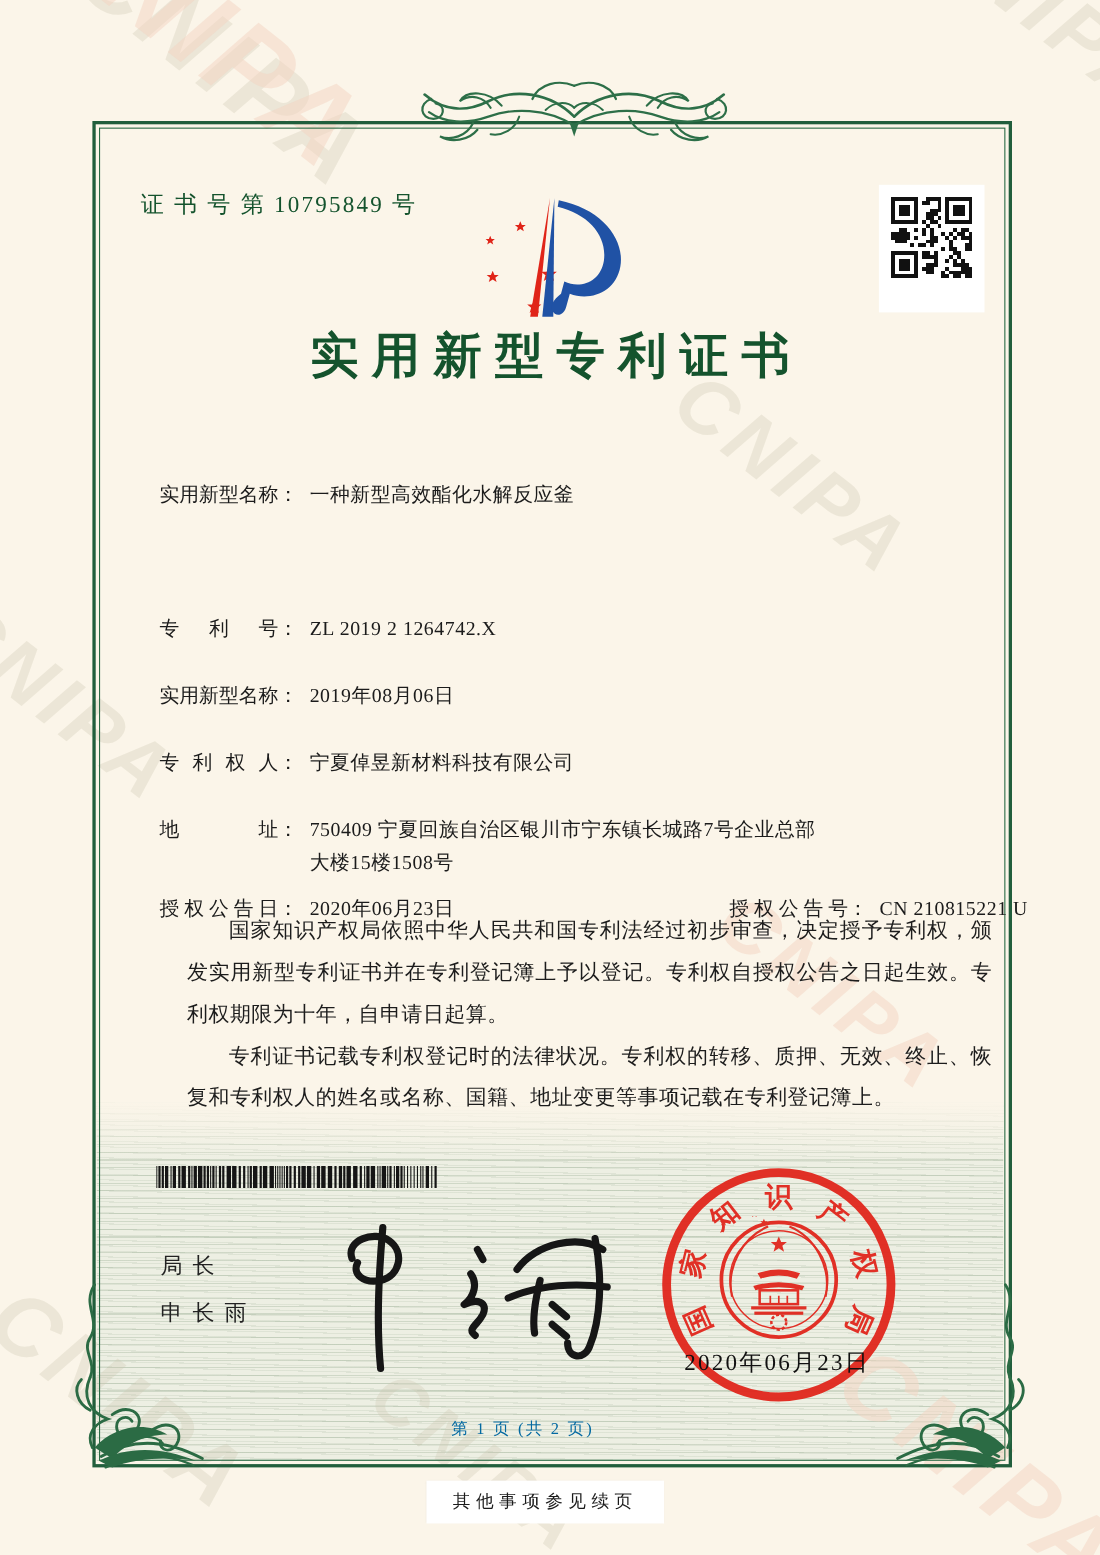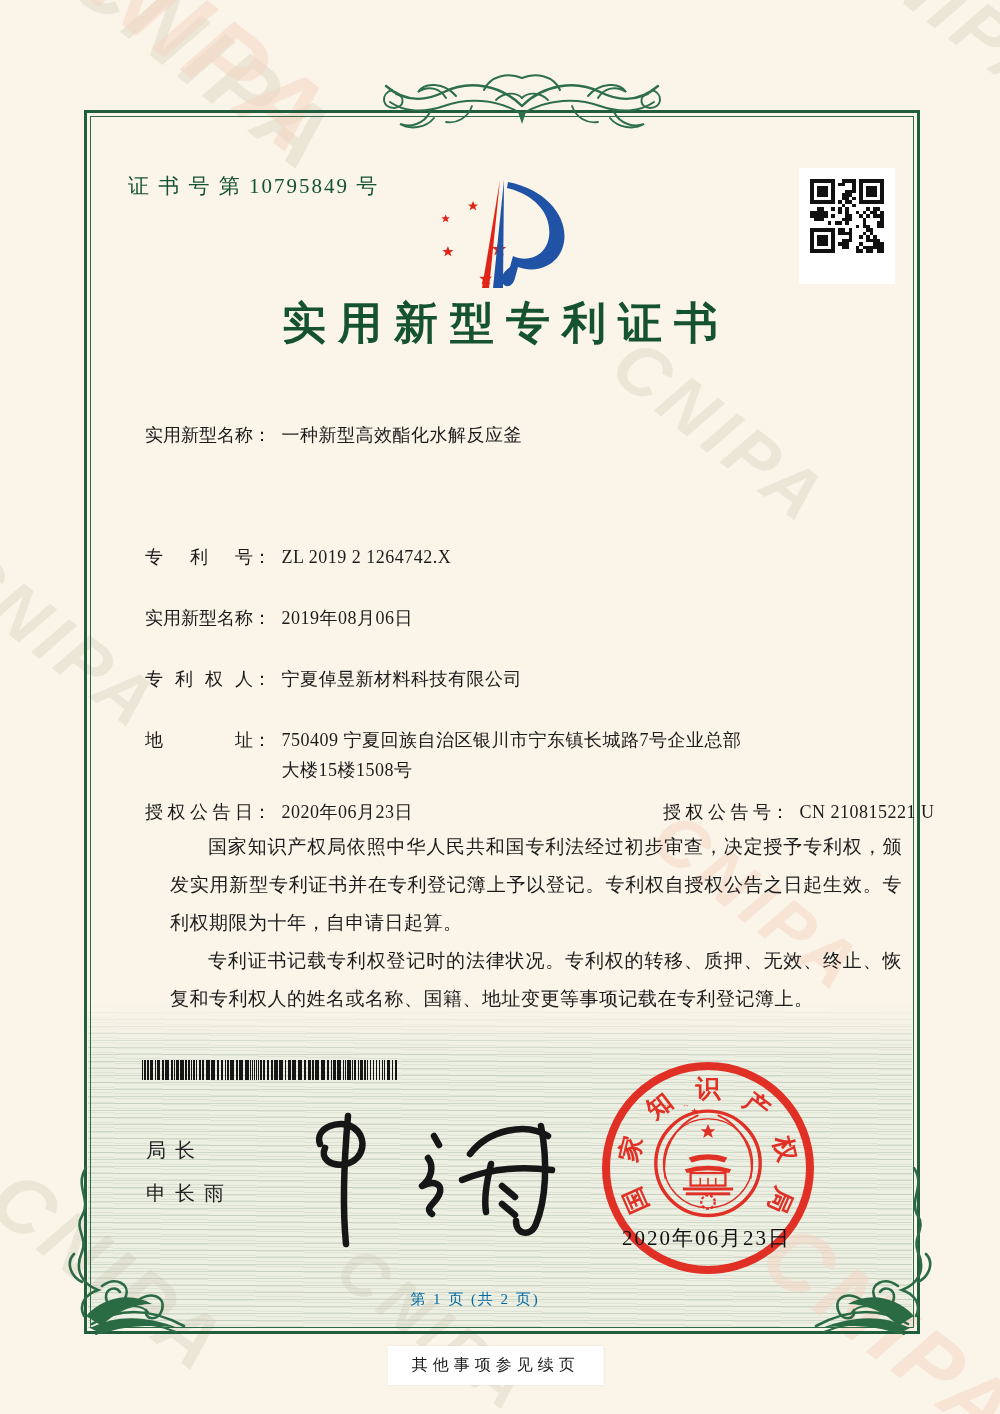--- a/index.html
+++ b/index.html
@@ -29,21 +29,21 @@
   .frame .inner{position:absolute;left:3px;top:3px;right:3px;bottom:3px;border:1px solid #2a6b45;}
   .ornament{position:absolute;z-index:3;pointer-events:none;}
   
   .certno{position:absolute;left:128px;top:172px;z-index:4;font-size:21px;letter-spacing:2px;color:#14532d;}
   .qrbox{position:absolute;left:799px;top:168px;width:96px;height:116px;background:#fff;z-index:4;}
   .qrbox svg{position:absolute;left:11px;top:11px;}
   .logo{position:absolute;left:424px;top:170px;z-index:4;}
   .title{position:absolute;left:0;top:294px;width:100%;text-align:center;z-index:4;
     font-size:44px;font-weight:bold;letter-spacing:12px;color:#14532d;text-indent:12px;}
   
-  .frow{position:absolute;left:145px;z-index:4;font-size:18px;line-height:30px;color:#1b1b1b;}
+  .frow{position:absolute;left:145px;z-index:4;font-size:18px;line-height:30px;color:#1b1b1b;margin-top:14px;}
   .flabel{display:inline-block;width:108px;text-align:justify;text-align-last:justify;vertical-align:top;}
   .fcolon{vertical-align:top;}
   .fvalue{display:inline-block;margin-left:6px;vertical-align:top;letter-spacing:.5px;}
   .fvalue.narrow{width:462px;font-family:Liberation Serif, serif;}
   .grant-right{position:absolute;left:518px;top:0;white-space:nowrap;}
   
   .bodytext{position:absolute;left:146px;top:828px;width:732px;z-index:4;margin-left:24px;}
   .bodytext p{margin:0;font-size:19px;line-height:38px;text-align:justify;text-indent:2em;
     color:#1c1c1c;letter-spacing:.5px;}
   

